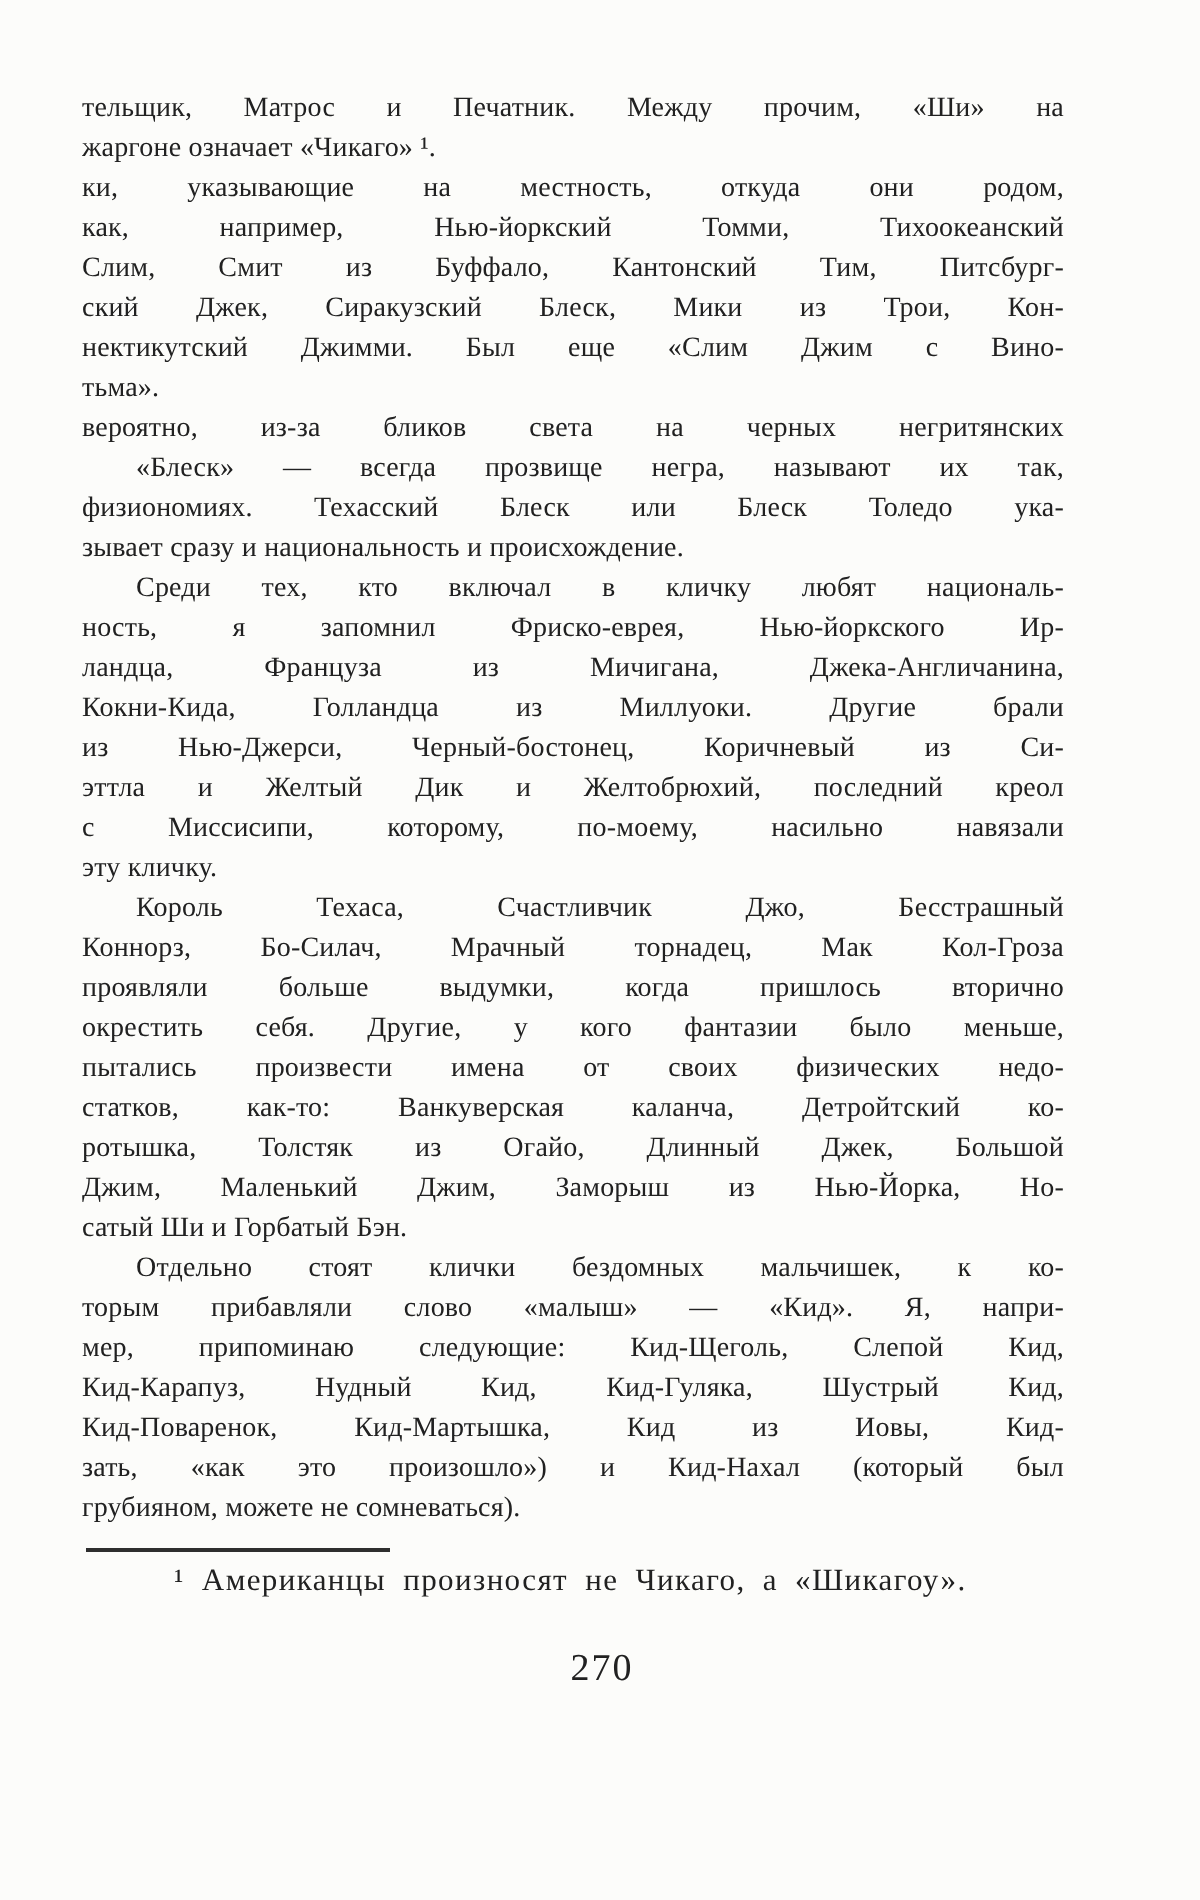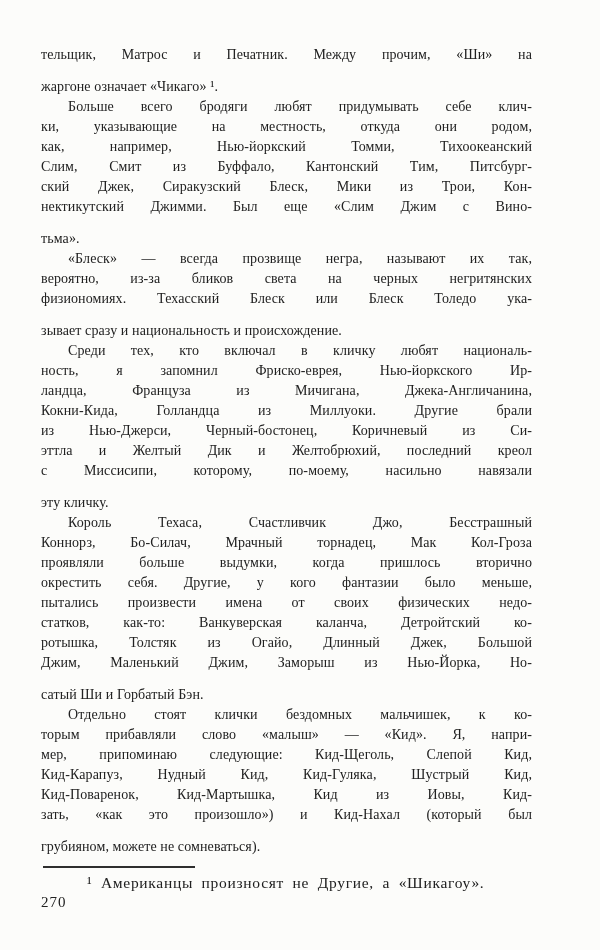--- a/index.html
+++ b/index.html
@@ -35,67 +35,65 @@
     text-align: justify;
     text-align-last: justify;
     letter-spacing: 0.1px;
     overflow: hidden;
   }
   .line.indent {
     padding-left: 27px;
   }
   .line.last {
     text-align-last: left;
-    margin-top: 12px;
   }
   .footnote-rule {
     margin-top: 9px;
     margin-left: 2px;
     width: 152px;
     border-top: 2px solid #2e2e2e;
     height: 0;
   }
   .footnote {
     margin-top: 4px;
     padding-left: 46px;
     font-size: 15.5px;
     line-height: 21px;
     letter-spacing: 0.7px;
     word-spacing: 4px;
   }
   .page-number {
-    margin-top: 1px;
+    margin-top: 23px;
     width: 520px;
-    text-align: left;
-    font-size: 15px;
+    text-align: center;
+    font-size: 19px;
     letter-spacing: 1px;
   }
 </style>
 </head>
 <body style="background: rgb(252, 252, 250);">
 
 <div class="page" style="color: rgb(33, 33, 33);">
   <div class="text-block">
     <div id="body-text">
         <div class="paragraph">
           <div class="line">тельщик, Матрос и Печатник. Между прочим, «Ши» на</div>
           <div class="line last">жаргоне означает «Чикаго» ¹.</div>
         </div>
         <div class="paragraph">
-          <div class="line indent">Больше всего бродяги любят придумывать себе клич-</div>
           <div class="line">ки, указывающие на местность, откуда они родом,</div>
           <div class="line">как, например, Нью-йоркский Томми, Тихоокеанский</div>
           <div class="line">Слим, Смит из Буффало, Кантонский Тим, Питсбург-</div>
           <div class="line">ский Джек, Сиракузский Блеск, Мики из Трои, Кон-</div>
           <div class="line">нектикутский Джимми. Был еще «Слим Джим с Вино-</div>
           <div class="line last">тьма».</div>
         </div>
         <div class="paragraph">
+          <div class="line">вероятно, из-за бликов света на черных негритянских</div>
           <div class="line indent">«Блеск» — всегда прозвище негра, называют их так,</div>
-          <div class="line">вероятно, из-за бликов света на черных негритянских</div>
           <div class="line">физиономиях. Техасский Блеск или Блеск Толедо ука-</div>
           <div class="line last">зывает сразу и национальность и происхождение.</div>
         </div>
         <div class="paragraph">
           <div class="line indent">Среди тех, кто включал в кличку любят националь-</div>
           <div class="line">ность, я запомнил Фриско-еврея, Нью-йоркского Ир-</div>
           <div class="line">ландца, Француза из Мичигана, Джека-Англичанина,</div>
           <div class="line">Кокни-Кида, Голландца из Миллуоки. Другие брали</div>
           <div class="line">из Нью-Джерси, Черный-бостонец, Коричневый из Си-</div>
           <div class="line">эттла и Желтый Дик и Желтобрюхий, последний креол</div>
@@ -117,16 +115,16 @@
           <div class="line indent">Отдельно стоят клички бездомных мальчишек, к ко-</div>
           <div class="line">торым прибавляли слово «малыш» — «Кид». Я, напри-</div>
           <div class="line">мер, припоминаю следующие: Кид-Щеголь, Слепой Кид,</div>
           <div class="line">Кид-Карапуз, Нудный Кид, Кид-Гуляка, Шустрый Кид,</div>
           <div class="line">Кид-Поваренок, Кид-Мартышка, Кид из Иовы, Кид-</div>
           <div class="line">зать, «как это произошло») и Кид-Нахал (который был</div>
           <div class="line last">грубияном, можете не сомневаться).</div>
         </div>
       </div>
     <div class="footnote-rule" style="border-top-color: rgb(46, 46, 46);"></div>
-    <div class="footnote">¹ Американцы произносят не Другие, а «Шикагоу».</div>
+    <div class="footnote">¹ Американцы произносят не Чикаго, а «Шикагоу».</div>
     <div class="page-number">270</div>
   </div>
 </div>
 
 </body></html>

